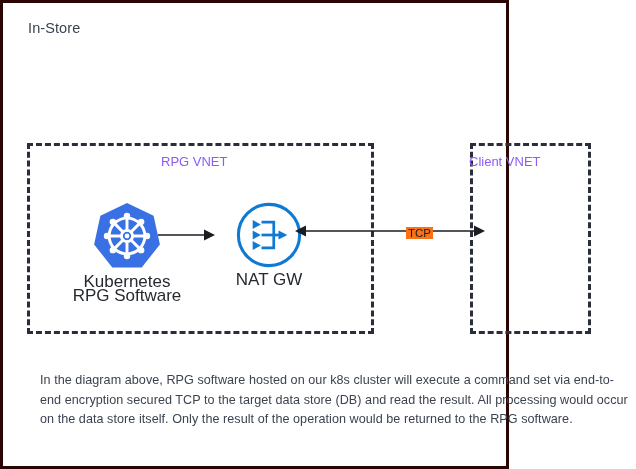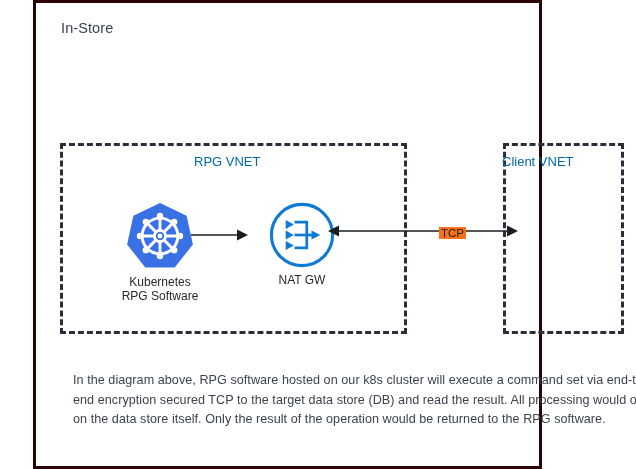--- a/index.html
+++ b/index.html
@@ -6,21 +6,20 @@
   body{
     width:636px;height:469px;overflow:hidden;
     font-family:"Liberation Sans","DejaVu Sans",sans-serif;
     -webkit-font-smoothing:antialiased;
   }
   .frame{
     position:absolute;left:0;top:0;width:509px;height:469px;
     box-sizing:border-box;
     border:3px solid #2b0404;
     background:#ffffff;
-    margin-left:33px;
   }
   .page-title{
     position:absolute;left:25px;top:17px;
     font-size:14.5px;color:#3b4350;letter-spacing:.1px;
     white-space:nowrap;
   }
   .para{
     position:absolute;
     font-size:12.6px;line-height:19.5px;color:#3b4350;
     letter-spacing:.05px;
@@ -31,29 +30,29 @@
 
   
   .vnet{
     position:absolute;box-sizing:border-box;
     border:3px dashed #2a2e38;
     background:transparent;
   }
   #vnet-rpg{left:24px;top:140px;width:347px;height:191px;}
   #vnet-client{left:467px;top:140px;width:121px;height:191px;}
   .vnet-label{
-    position:absolute;font-size:13px;color:#0369a1;white-space:nowrap;
+    position:absolute;font-size:13px;color:#8b5cf6;white-space:nowrap;
   }
   #label-rpg{left:158px;top:151px;}
   #label-client{left:466px;top:151px;}
 
   
   .node{position:absolute;text-align:center;}
   .node-caption{
-    font-size:12px;line-height:14px;color:#262a30;
+    font-size:17px;line-height:14px;color:#262a30;
     white-space:pre-line;margin-top:4px;
   }
   #node-k8s{left:64px;top:198px;width:120px;}
   #node-nat{left:208px;top:198px;width:116px;}
   #node-db{left:473px;top:198px;width:110px;}
   .glyph{display:block;margin:0 auto;}
 
   
   .conn{position:absolute;}
   #conn-k8s-nat{left:155px;top:222px;}

